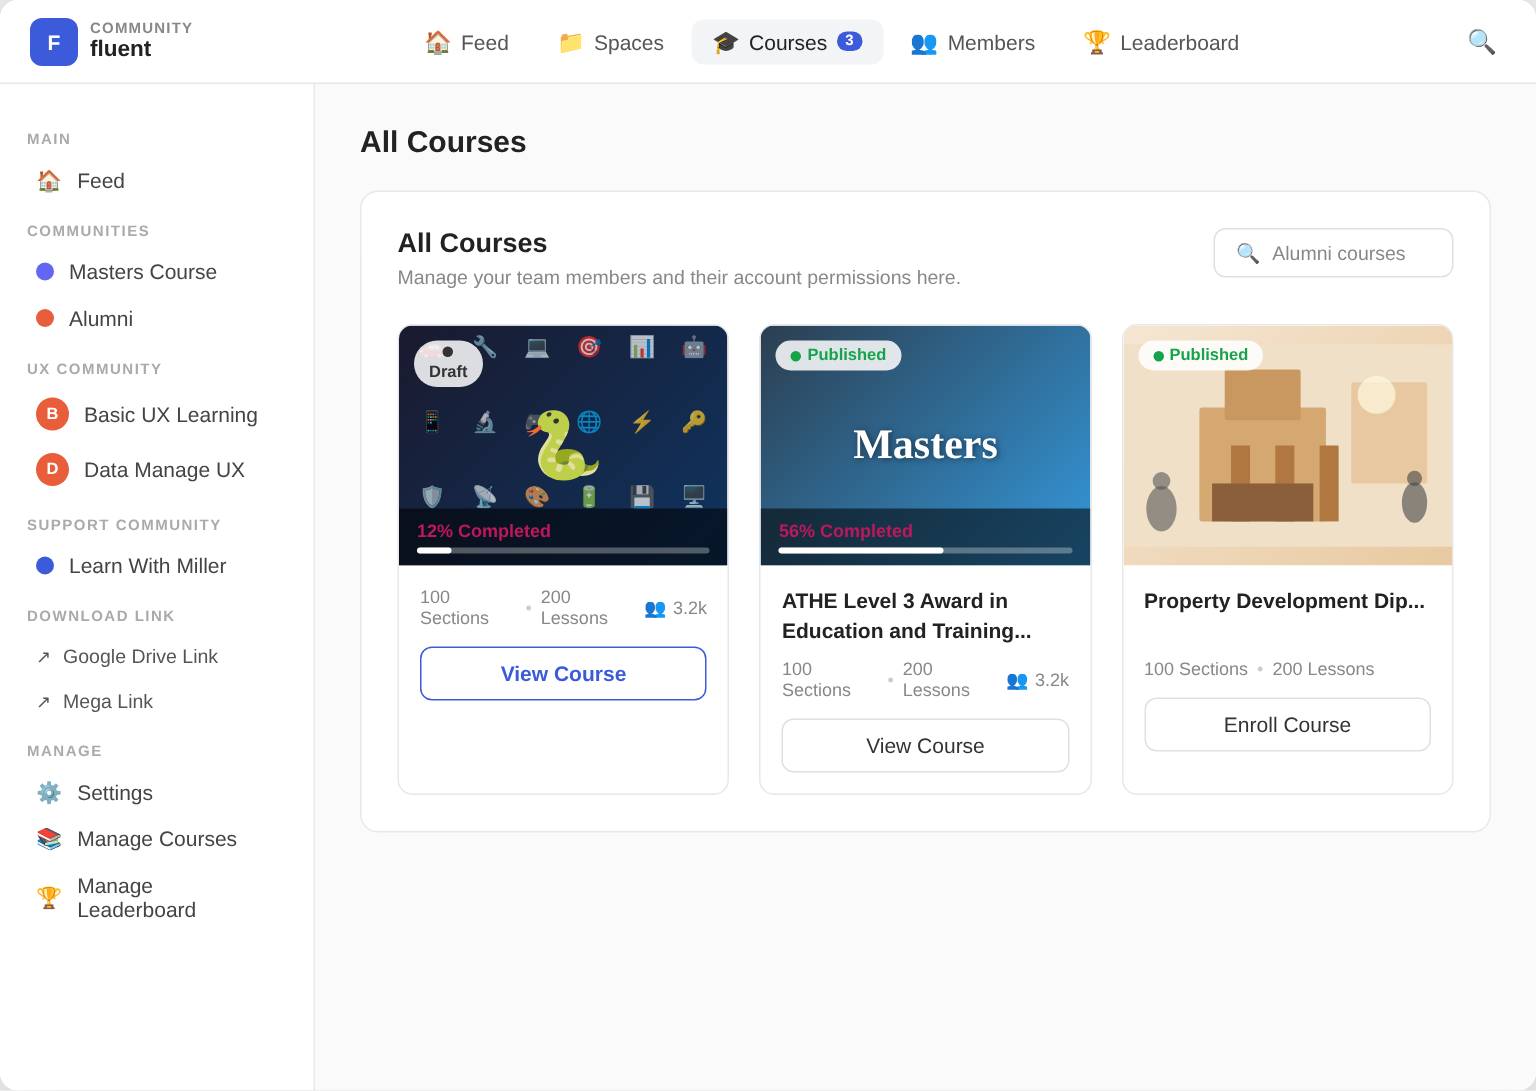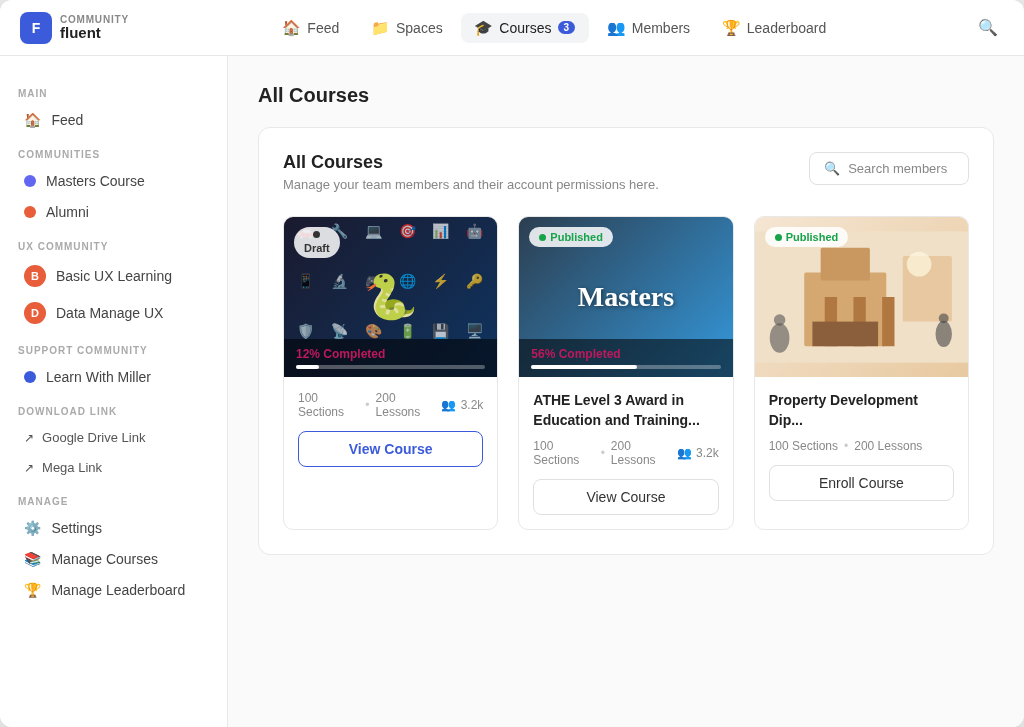--- a/index.html
+++ b/index.html
@@ -12,21 +12,21 @@
     .community-label { font-size: 10px; font-weight: 600; color: #888; letter-spacing: 0.08em; text-transform: uppercase; }
     .logo-name { font-size: 15px; font-weight: 700; color: #222; }
     .nav-items { display: flex; align-items: center; gap: 4px; flex: 1; justify-content: center; }
     .nav-item { display: flex; align-items: center; gap: 6px; padding: 6px 14px; border-radius: 8px; font-size: 14px; color: #555; cursor: pointer; font-weight: 500; }
     .nav-item.active { background: #f3f4f6; color: #222; }
     .nav-badge { background: #3b5bdb; color: #fff; font-size: 10px; font-weight: 700; border-radius: 10px; padding: 1px 6px; }
     .nav-icon { font-size: 15px; }
     .header-right { display: flex; align-items: center; gap: 12px; }
     .search-icon-btn { width: 32px; height: 32px; border-radius: 50%; border: none; background: transparent; cursor: pointer; display: flex; align-items: center; justify-content: center; color: #555; font-size: 16px; }
     .main-layout { display: flex; flex: 1; overflow: hidden; }
-    .sidebar { width: 228px; border-right: 1px solid #e8e8e8; padding: 18px 0; overflow-y: auto; flex-shrink: 0; background: #fff; }
+    .sidebar { width: 210px; border-right: 1px solid #e8e8e8; padding: 18px 0; overflow-y: auto; flex-shrink: 0; background: #fff; }
     .sidebar-section-label { font-size: 10px; font-weight: 700; color: #aaa; letter-spacing: 0.1em; text-transform: uppercase; padding: 0 18px; margin-bottom: 6px; margin-top: 14px; }
     .sidebar-item { display: flex; align-items: center; gap: 10px; padding: 7px 18px; cursor: pointer; font-size: 14px; color: #444; border-radius: 6px; margin: 1px 6px; }
     .sidebar-dot { width: 12px; height: 12px; border-radius: 50%; flex-shrink: 0; }
     .sidebar-avatar { width: 22px; height: 22px; border-radius: 50%; overflow: hidden; flex-shrink: 0; display: flex; align-items: center; justify-content: center; font-size: 11px; font-weight: 600; color: #fff; }
     .sidebar-link-item { display: flex; align-items: center; gap: 8px; padding: 7px 18px; cursor: pointer; font-size: 13px; color: #555; margin: 1px 6px; }
     .arrow-icon { font-size: 12px; }
     .content { flex: 1; overflow-y: auto; padding: 28px 30px; background: #fafafa; }
     .page-title { font-size: 20px; font-weight: 700; color: #222; margin-bottom: 20px; }
     .courses-section { background: #fff; border-radius: 12px; padding: 24px; border: 1px solid #e8e8e8; }
     .courses-header { display: flex; align-items: flex-start; justify-content: space-between; margin-bottom: 24px; }
@@ -166,21 +166,21 @@
       <h1 class="page-title">All Courses</h1>
 
       <div class="courses-section">
         <div class="courses-header">
           <div>
             <div class="courses-title">All Courses</div>
             <div class="courses-subtitle">Manage your team members and their account permissions here.</div>
           </div>
           <div class="search-courses">
             <span>🔍</span>
-            <span>Search members</span>
+            <span>Alumni courses</span>
           </div>
         </div>
 
         <div class="courses-grid">
 
           <div class="course-card">
             <div class="course-img">
               <div class="python-pattern">
                 <span>🚗</span>
                   <span>🔧</span>

